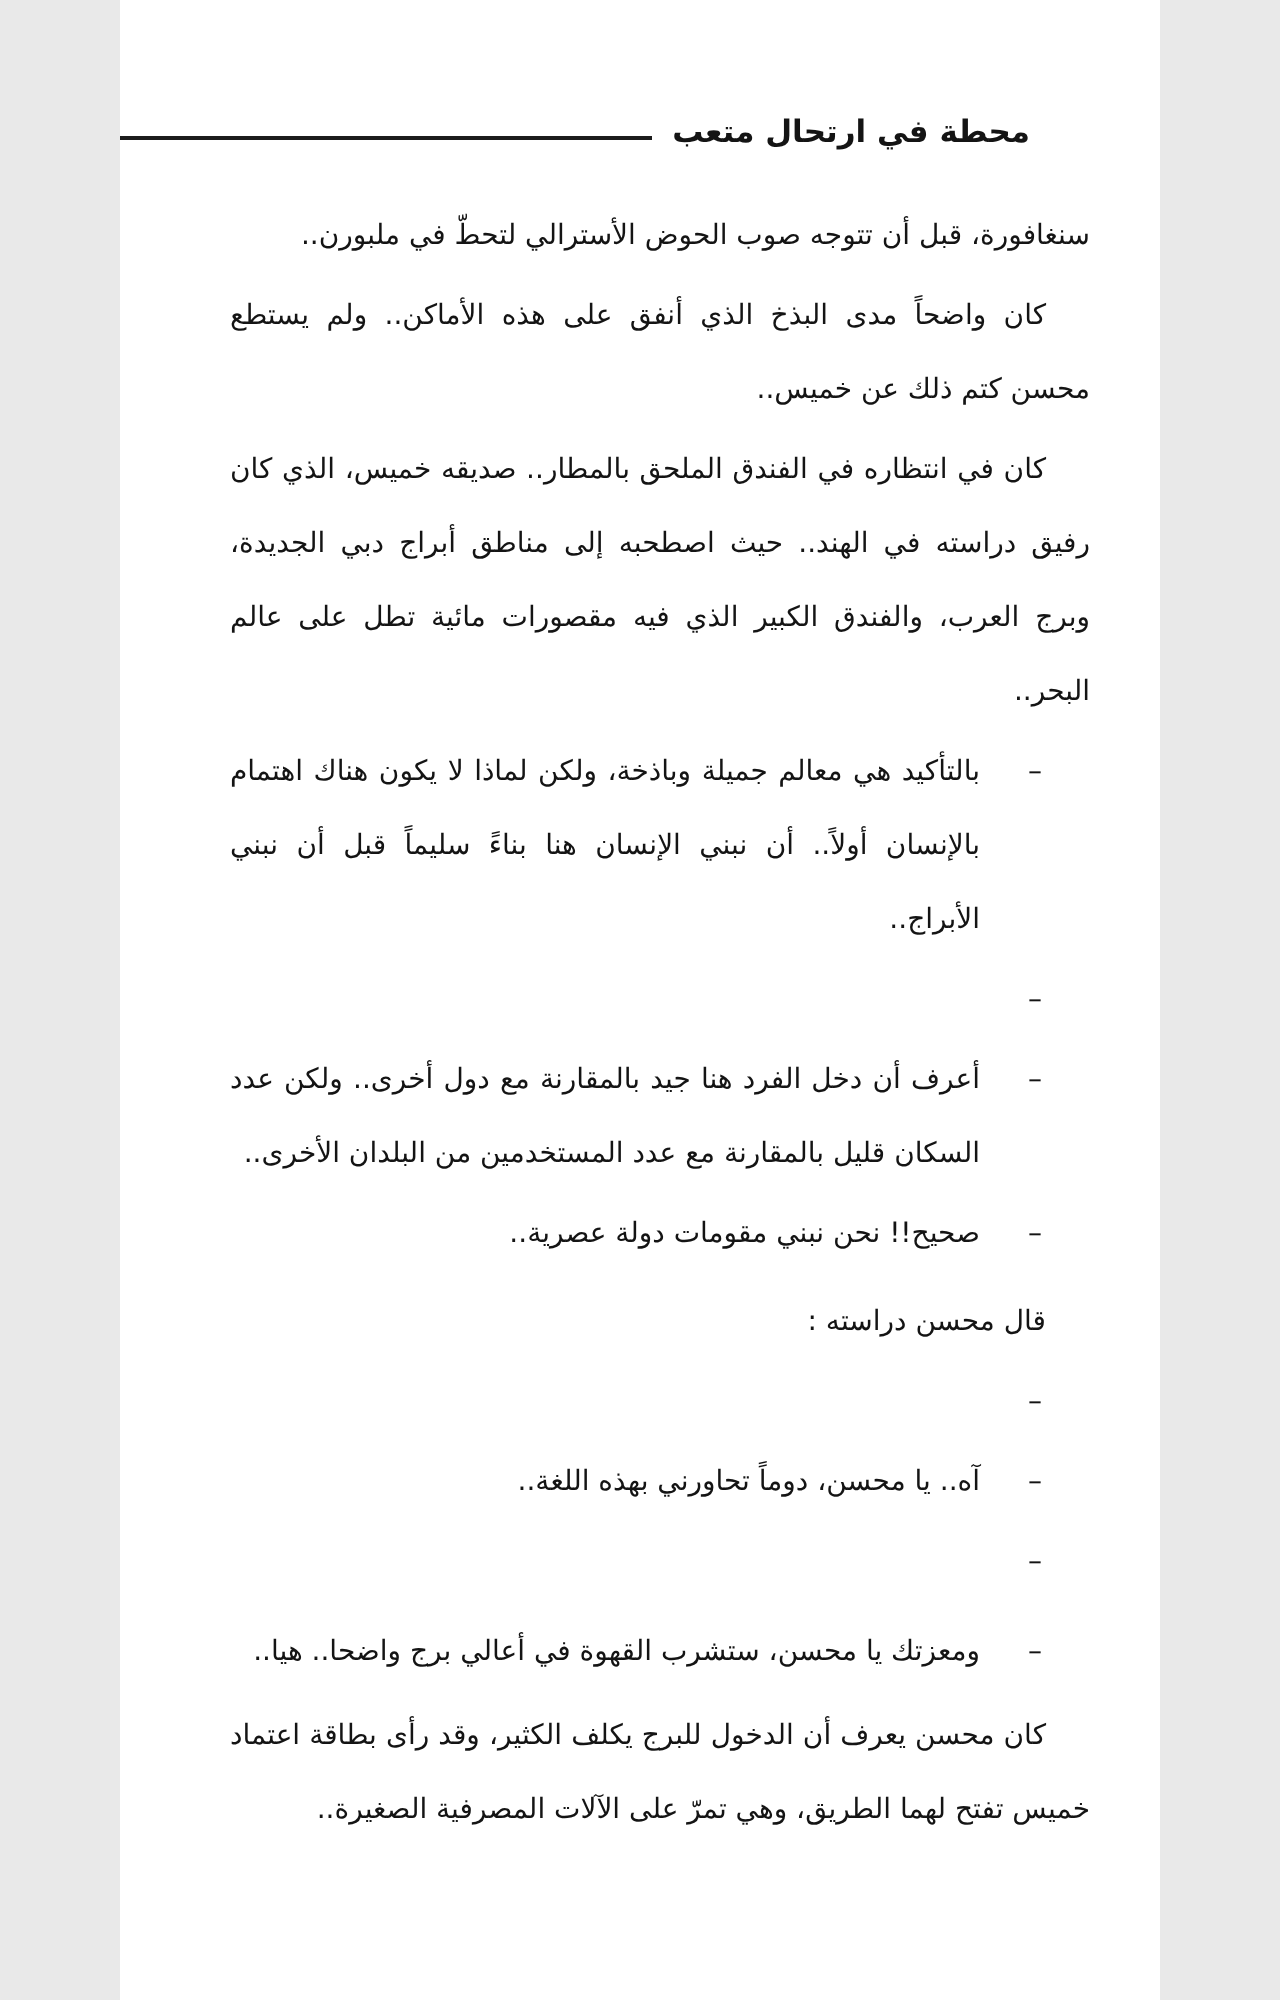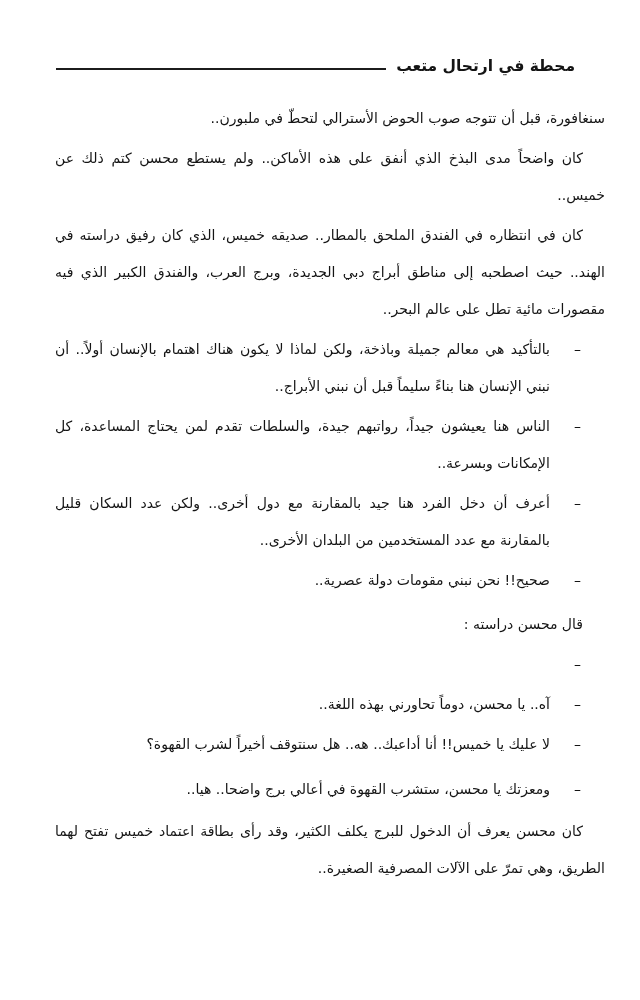--- a/index.html
+++ b/index.html
@@ -1,18 +1,18 @@
 <!DOCTYPE html>
 <html lang="ar" dir="rtl"><head>
 <meta charset="utf-8">
 <style>
   html,body{margin:0;padding:0;background:#e9e9e9;}
   .page{
     position:relative;
-    width:640px;height:1000px;
+    width:520px;height:1000px;
     margin:0 auto;
     background:#ffffff;
     color:#141414;
     direction:rtl;
     font-family:"DejaVu Sans",sans-serif;
     box-sizing:border-box;
     padding:54px 35px 0 55px;
     overflow:hidden;
   }
   
@@ -85,21 +85,20 @@
 
     <p class="para">كان في انتظاره في الفندق الملحق بالمطار.. صديقه خميس، الذي كان رفيق دراسته في الهند.. حيث اصطحبه إلى مناطق أبراج دبي الجديدة، وبرج العرب، والفندق الكبير الذي فيه مقصورات مائية تطل على عالم البحر..</p>
 
     <div class="bullet">
       <span class="dash">–</span>
       <p class="btext">بالتأكيد هي معالم جميلة وباذخة، ولكن لماذا لا يكون هناك اهتمام بالإنسان أولاً.. أن نبني الإنسان هنا بناءً سليماً قبل أن نبني الأبراج..</p>
     </div>
 
     <div class="bullet">
       <span class="dash">–</span>
-      <p class="btext">الناس هنا يعيشون جيداً، رواتبهم جيدة، والسلطات تقدم لمن يحتاج المساعدة، كل الإمكانات وبسرعة..</p>
     </div>
 
     <div class="bullet">
       <span class="dash">–</span>
       <p class="btext">أعرف أن دخل الفرد هنا جيد بالمقارنة مع دول أخرى.. ولكن عدد السكان قليل بالمقارنة مع عدد المستخدمين من البلدان الأخرى..</p>
     </div>
 
     <div class="bullet">
       <span class="dash">–</span>
       <p class="btext">صحيح!! نحن نبني مقومات دولة عصرية..</p>
@@ -111,21 +110,20 @@
       <span class="dash">–</span>
     </div>
 
     <div class="bullet">
       <span class="dash">–</span>
       <p class="btext">آه.. يا محسن، دوماً تحاورني بهذه اللغة..</p>
     </div>
 
     <div class="bullet">
       <span class="dash">–</span>
-      <p class="btext">لا عليك يا خميس!! أنا أداعبك.. هه.. هل سنتوقف أخيراً لشرب القهوة؟</p>
     </div>
 
     <div class="bullet gap-top">
       <span class="dash">–</span>
       <p class="btext">ومعزتك يا محسن، ستشرب القهوة في أعالي برج واضحا.. هيا..</p>
     </div>
 
     <p class="para final">كان محسن يعرف أن الدخول للبرج يكلف الكثير، وقد رأى بطاقة اعتماد خميس تفتح لهما الطريق، وهي تمرّ على الآلات المصرفية الصغيرة..</p>
 
   </main>

